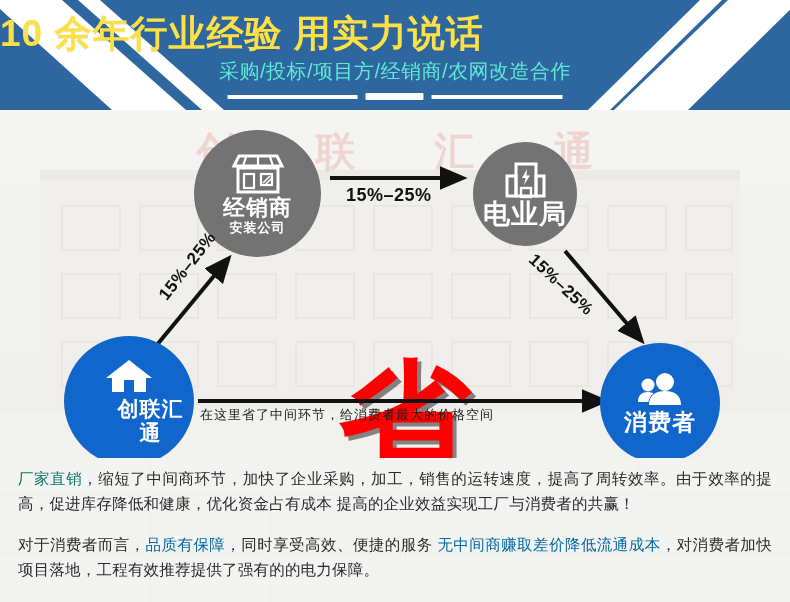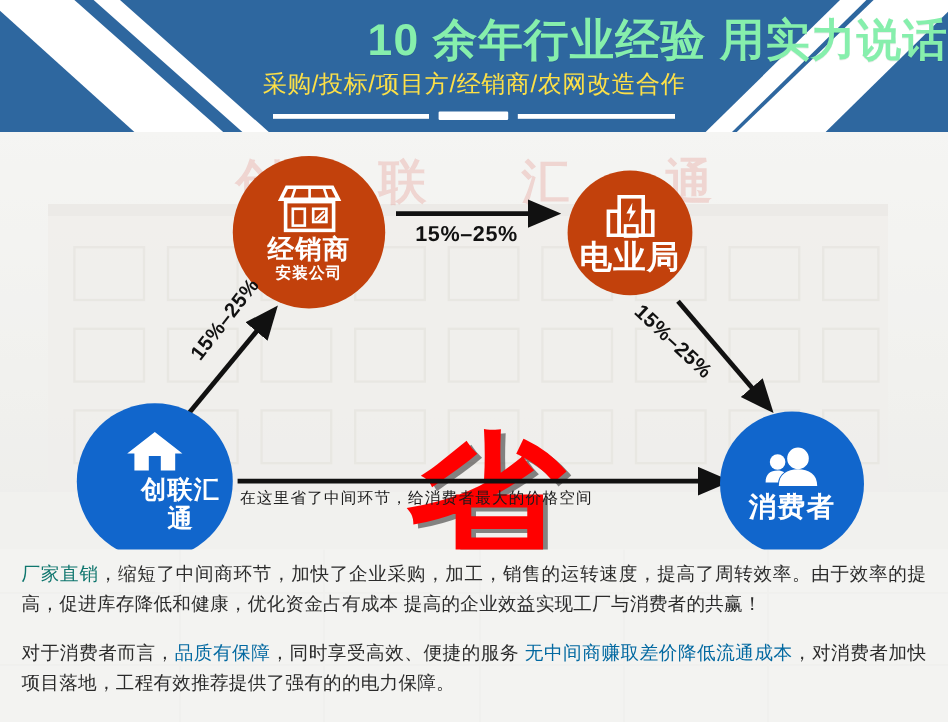--- a/index.html
+++ b/index.html
@@ -11,29 +11,29 @@
   }
   .page{position:relative;width:790px;height:602px;overflow:hidden;background:#fff;}
 
   
   .header{
     position:absolute;left:0;top:0;width:790px;height:110px;
     background:#2e679f;overflow:hidden;
   }
   .hdr-title{
     position:absolute;left:0;right:0;top:12px;
-    text-align:right;color:#86efac;
+    text-align:left;color:#fde047;
     font-size:37px;font-weight:bold;letter-spacing:1px;
     line-height:44px;
     text-shadow:0 1px 0 rgba(0,0,0,0.08);
     z-index:5;
   }
   .hdr-sub{
     position:absolute;left:0;right:0;top:58px;
-    text-align:center;color:#fde047;
+    text-align:center;color:#5eead4;
     font-size:20px;line-height:26px;letter-spacing:0.5px;
     z-index:5;
   }
   .hdr-rule{
     position:absolute;top:94px;left:50%;transform:translateX(-50%);
     width:335px;height:5px;z-index:5;
     display:flex;align-items:center;
   }
   .hdr-rule .seg{height:4px;background:#ffffff;}
   .hdr-rule .s1{width:130px;}
@@ -58,21 +58,21 @@
     text-indent:34px;
     z-index:2;
     user-select:none;
   }
 
   .node{
     position:absolute;border-radius:50%;
     display:flex;flex-direction:column;align-items:center;justify-content:center;
     color:#fff;text-align:center;z-index:8;
   }
-  .node.orange{background:#c2410c;}
+  .node.orange{background:#737373;}
   .node.blue{background:#1166cc;}
   .node .ico{display:block;line-height:0;margin-bottom:2px;}
   .node .t1{font-size:21px;font-weight:bold;line-height:24px;letter-spacing:1px;}
   .node .t2{font-size:13px;font-weight:bold;line-height:16px;letter-spacing:1px;}
 
   #node-dealer{left:194px;top:20px;width:127px;height:127px;}
   #node-dealer .t1{font-size:22px;}
   #node-power{left:473px;top:32px;width:104px;height:104px;}
   #node-power .t1{font-size:27px;}
   #node-company{left:64px;top:226px;width:130px;height:130px;}

